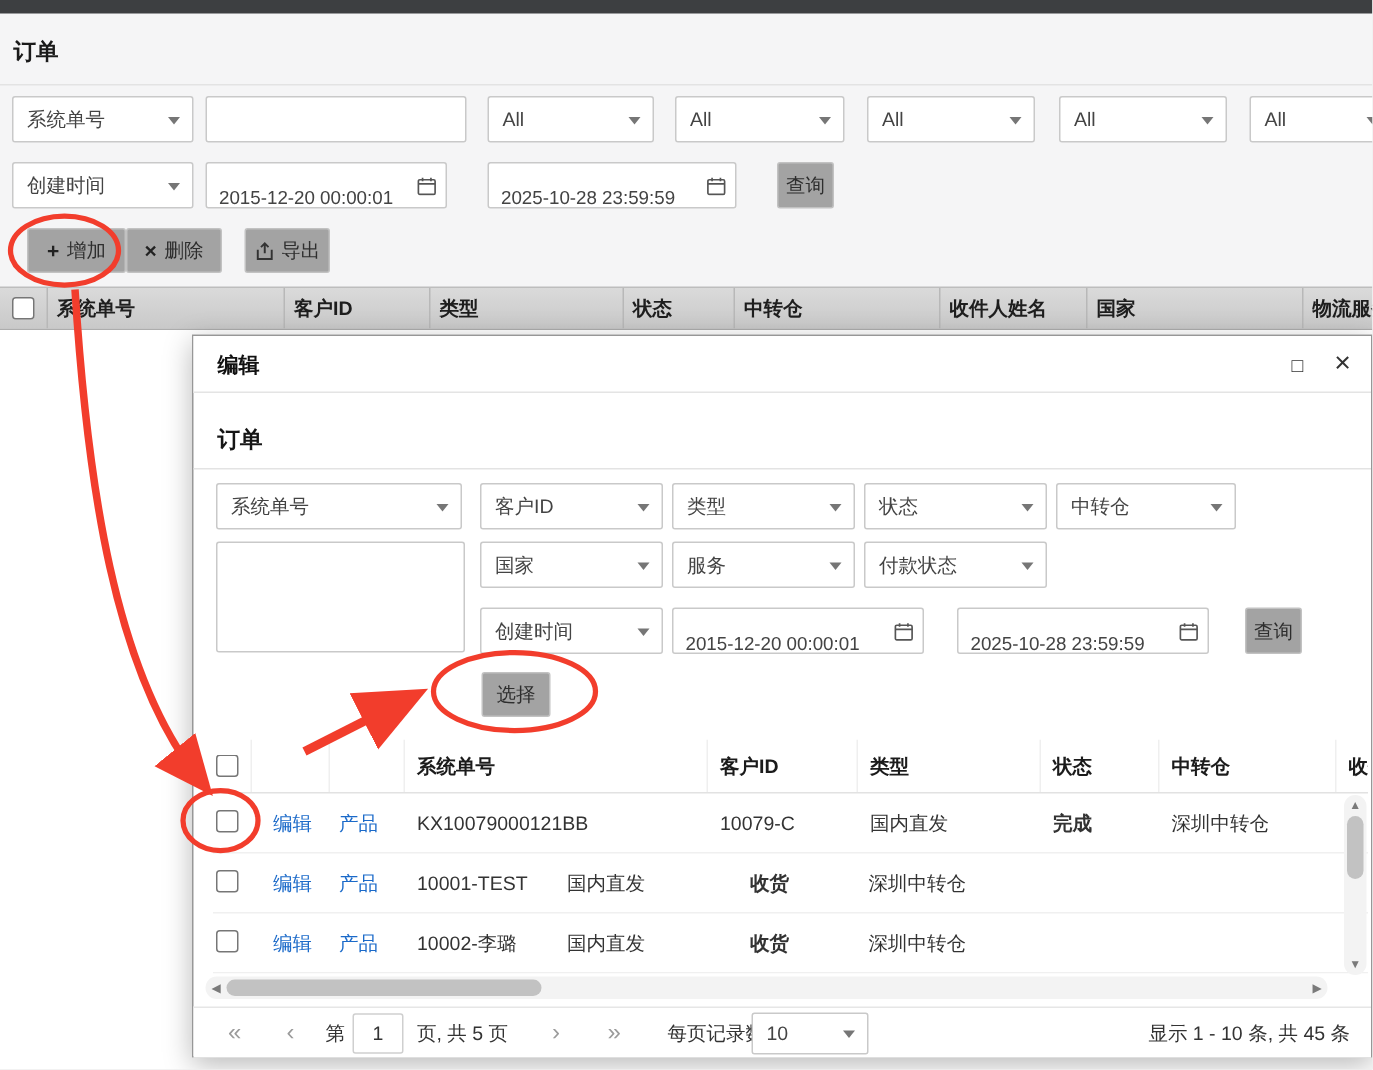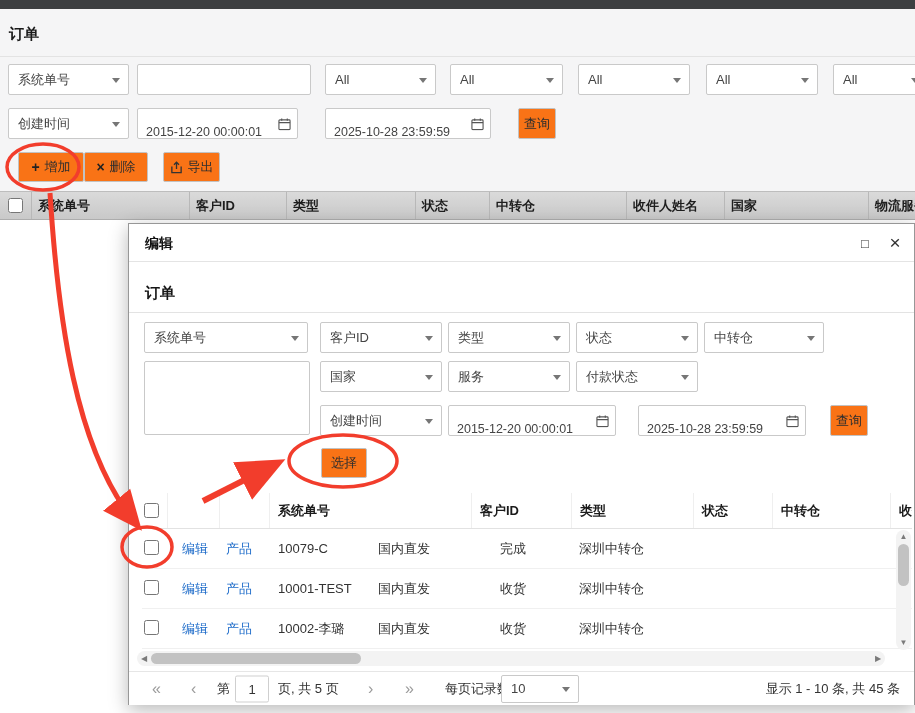--- a/index.html
+++ b/index.html
@@ -14,21 +14,21 @@
   .ctl { position:absolute; height:31px; background:#fff; border:1px solid #c9c9c9; border-radius:2px;
          font-size:13px; color:#444; display:flex; align-items:center; }
   .select { padding:0 22px 0 9px; cursor:pointer; white-space:nowrap; overflow:hidden; }
   .caret { position:absolute; right:8px; top:50%; margin-top:-2px; width:0; height:0;
            border-left:4px solid transparent; border-right:4px solid transparent; border-top:5px solid #767676; }
   .textbox { padding:0 8px; }
   input.textbox { outline:none; }
   .datebox { padding:16px 26px 0 8px; font-size:12.5px; white-space:nowrap; cursor:pointer; }
   .cal { position:absolute; right:6px; top:50%; transform:translateY(-50%); line-height:0; }
 
-  .btn { position:absolute; height:30px; background:#f97316; border:1px solid #c2c2c2; border-radius:2px;
+  .btn { position:absolute; height:30px; background:#a3a3a3; border:1px solid #c2c2c2; border-radius:2px;
          font-size:13px; color:#2e2e2e; display:flex; align-items:center; justify-content:center; gap:5px; cursor:pointer; }
   .ic { font-weight:bold; font-size:14px; color:#222; line-height:1; }
 
   .grid-head { position:absolute; left:0; top:191px; width:915px; height:29px;
                background:linear-gradient(#dadada,#c9c9c9); border-top:1px solid #bdbdbd; border-bottom:1px solid #adadad;
                display:flex; overflow:hidden; }
   .gh-col { flex:none; display:flex; align-items:center; padding-left:6px; font-size:13px; font-weight:bold;
             color:#1e1e1e; border-right:1px solid #b8b8b8; white-space:nowrap; overflow:hidden; }
   .gh-ck { width:32px; justify-content:center; padding-left:0; }
   .grid-body { position:absolute; left:0; top:220px; width:915px; height:493px; background:#fff; }
@@ -52,21 +52,21 @@
   .mhead { display:flex; height:36px; border-bottom:1px solid #e2e2e2; align-items:center; }
   .mhead .mcol { font-weight:bold; color:#1b1b1b; border-right:1px solid #efefef; height:100%; display:flex; align-items:center; }
   .mrow { display:flex; height:40px; border-bottom:1px solid #f0f0f0; align-items:center; }
   .mcol { flex:none; font-size:13px; color:#333; padding-left:8px; white-space:nowrap; overflow:hidden; }
   .c-check { width:26px; padding-left:2px; }
   .c-edit { width:52px; padding-left:14px; }
   .c-prod { width:50px; padding-left:6px; }
   .c-no { width:202px; }
   .c-cust { width:100px; }
   .c-type { width:122px; }
-  .c-status { width:79px; }
+  .c-status { width:79px;font-weight:bold; }
   .c-wh { width:118px; }
   .c-recip { width:150px; }
   .lnk { color:#1b6ac9; cursor:pointer; text-decoration:none; font-size:13px; }
 
   
   .hscroll { position:absolute; left:8px; top:427px; width:748px; height:15px; background:#f3f3f3; border-radius:8px;
              display:flex; align-items:center; }
   .hs-arrow { width:14px; text-align:center; font-size:8px; color:#7a7a7a; cursor:pointer; line-height:15px; }
   .hs-thumb { position:absolute; left:14px; top:2px; width:210px; height:11px; background:#c2c2c2; border-radius:6px; cursor:grab; }
   .vscroll { position:absolute; left:767px; top:306px; width:15px; height:120px; background:#f3f3f3; border-radius:8px; }
@@ -275,20 +275,21 @@
         <div class="mcol c-type">类型</div>
         <div class="mcol c-status">状态</div>
         <div class="mcol c-wh">中转仓</div>
         <div class="mcol c-recip">收件人姓名</div>
       </div>
 
       <div class="mrow">
         <div class="mcol c-check"><input type="checkbox" style=""></div>
         <div class="mcol c-edit"><a class="lnk">编辑</a></div>
         <div class="mcol c-prod"><a class="lnk">产品</a></div>
+        <div class="mcol c-no">KX10079000121BB</div>
         <div class="mcol c-cust">10079-C</div>
         <div class="mcol c-type">国内直发</div>
         <div class="mcol c-status">完成</div>
         <div class="mcol c-wh">深圳中转仓</div>
       </div>
 
       <div class="mrow">
         <div class="mcol c-check"><input type="checkbox" style=""></div>
         <div class="mcol c-edit"><a class="lnk">编辑</a></div>
         <div class="mcol c-prod"><a class="lnk">产品</a></div>

